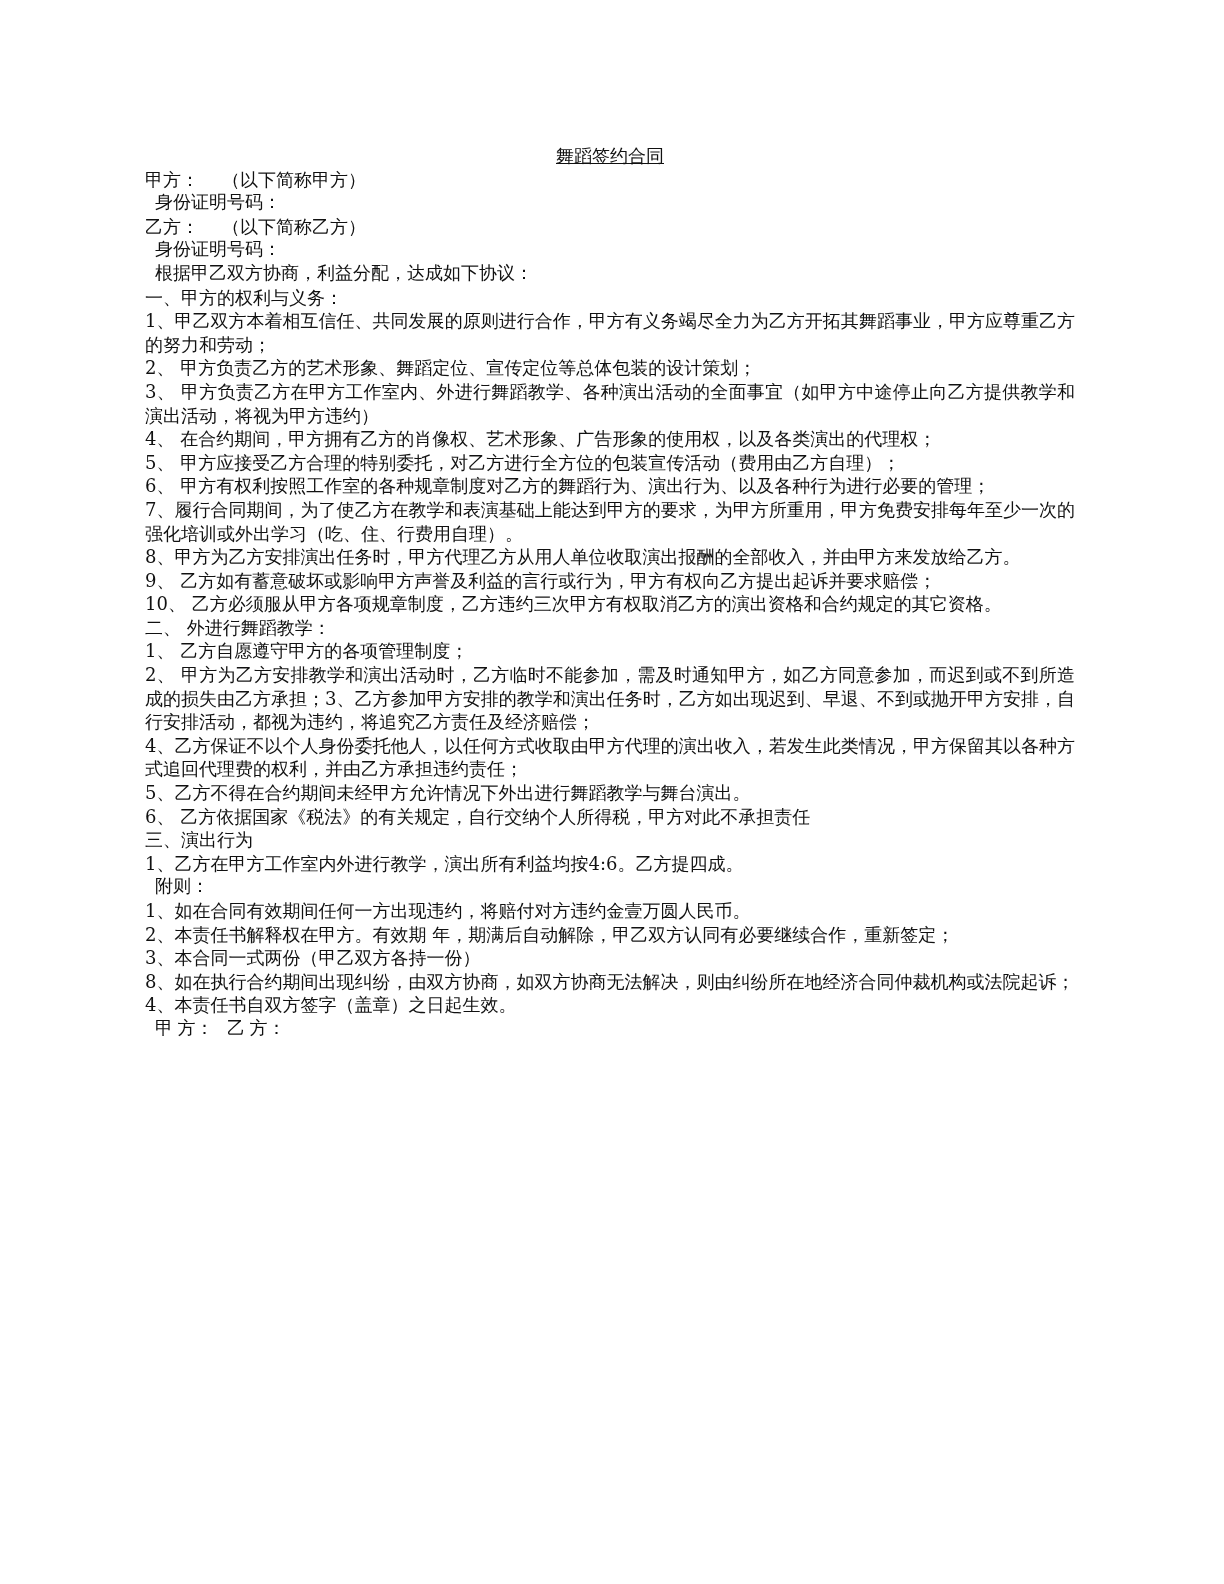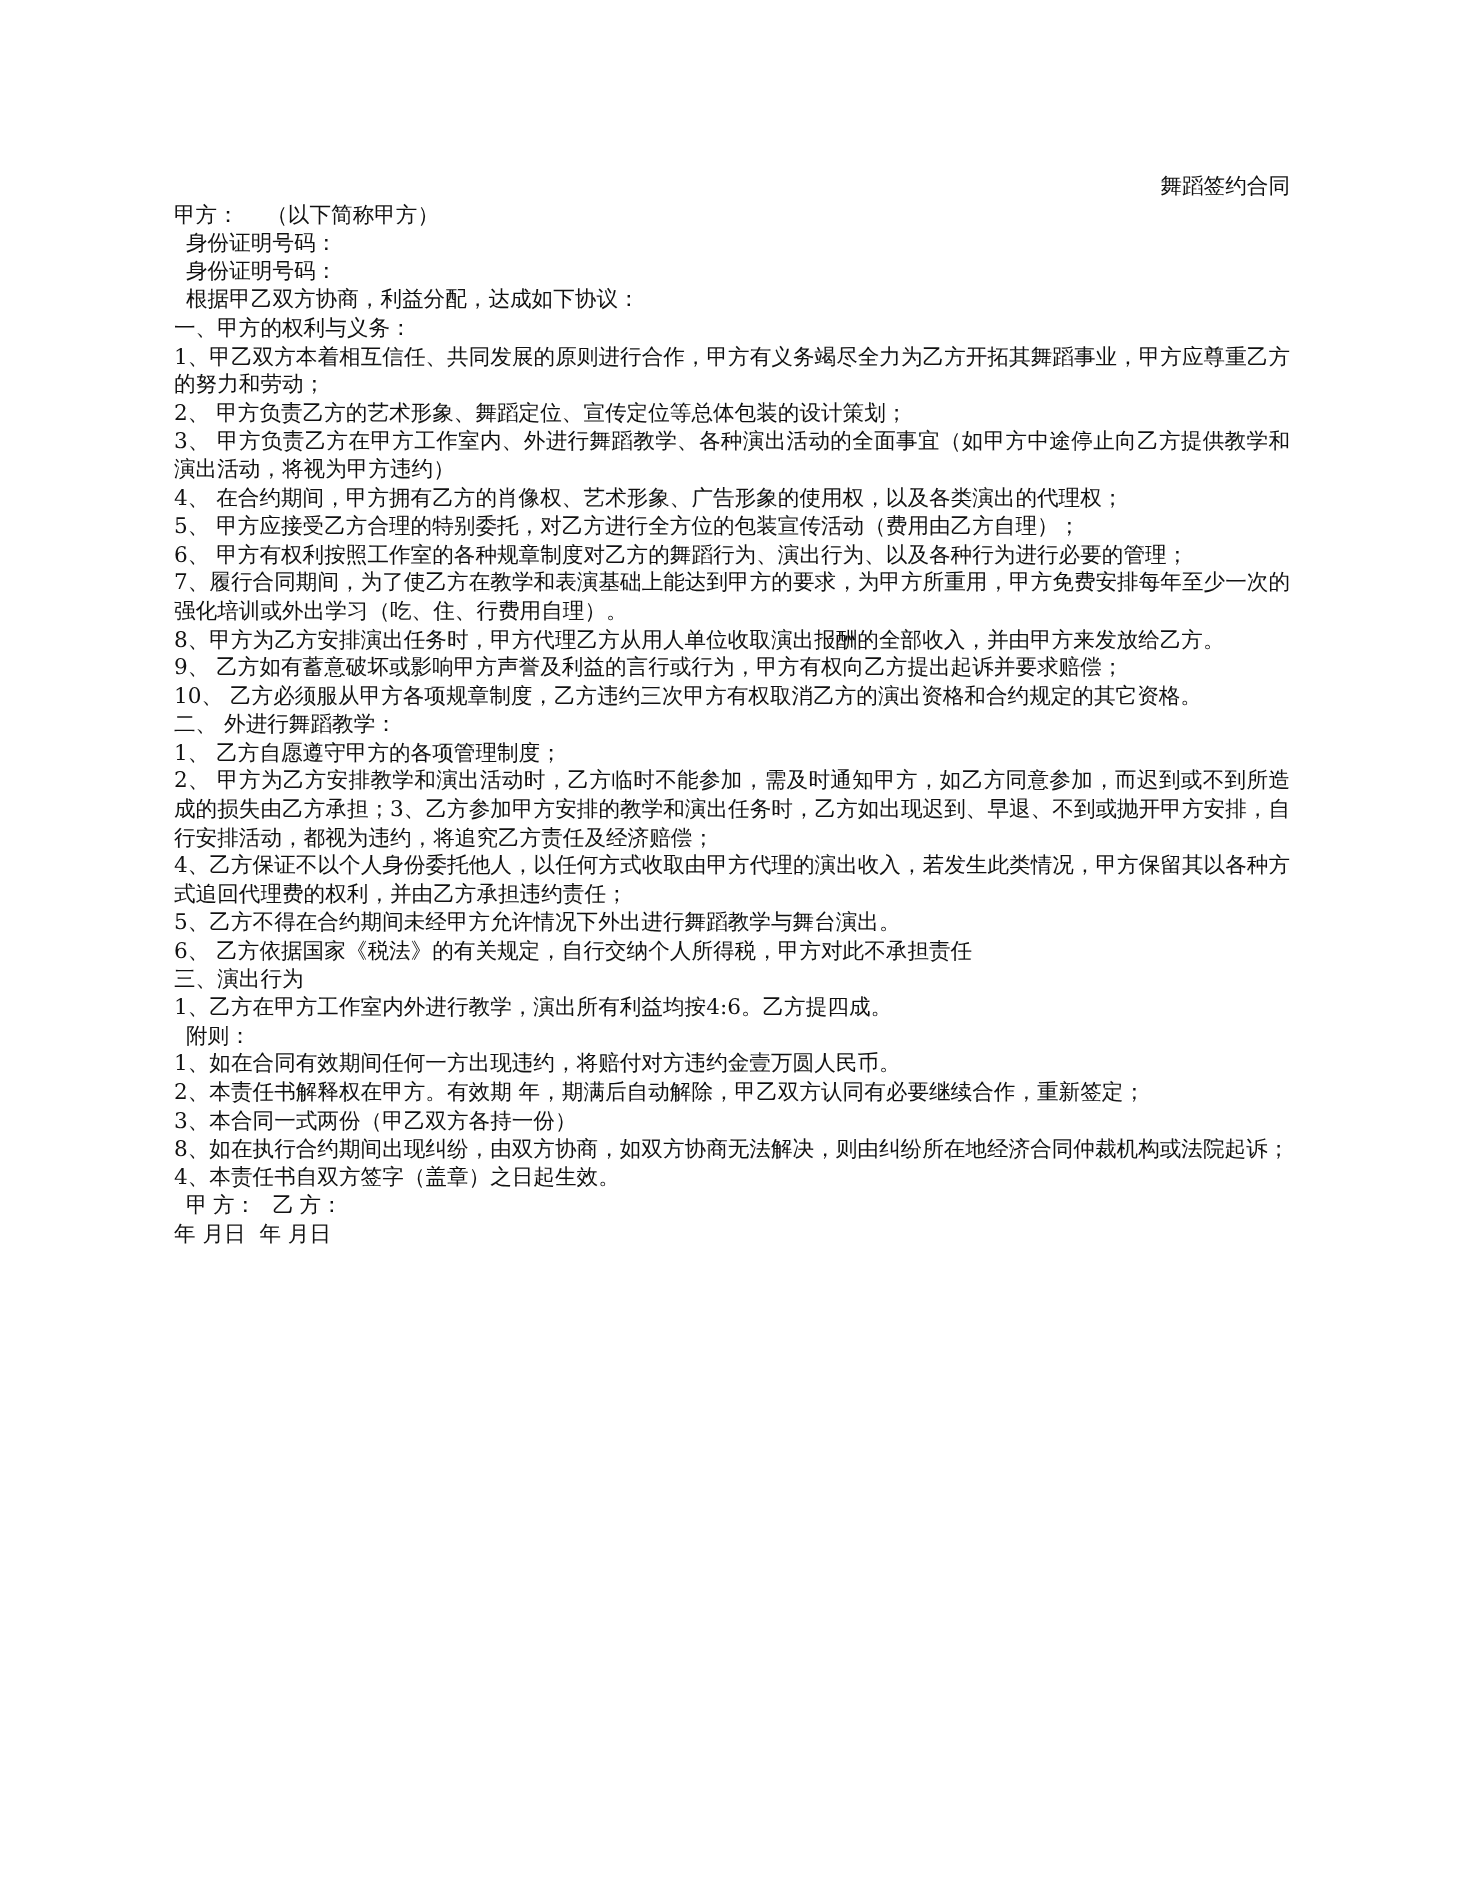--- a/index.html
+++ b/index.html
@@ -2,33 +2,34 @@
 <html><head>
 <meta charset="utf-8">
 <style>
   html, body { margin: 0; padding: 0; background: #ffffff; }
   body { width: 1224px; height: 1584px; position: relative; overflow: hidden; }
   .page {
     position: absolute; left: 145px; top: 144px; width: 930px;
     font-family: "DejaVu Serif", "Liberation Serif", serif;
     font-size: 18px; line-height: 23.6px; color: #111111;
   }
-  .title { text-align: right; padding-left: 0; }
+  .title { text-align: center; padding-left: 0; text-decoration: underline; }
   .line { white-space: pre-wrap; word-break: break-all; }
   .ind { padding-left: 10px; font-family: Liberation Serif, serif; }
   .wrap { text-align: justify; text-align-last: left; }
 </style>
 </head>
 <body>
 
 <div class="page">
   <div class="line title">舞蹈签约合同</div>
 
   <div class="line">甲方：    （以下简称甲方）</div>
   <div class="line ind">身份证明号码：</div>
+  <div class="line">乙方：    （以下简称乙方）</div>
   <div class="line ind">身份证明号码：</div>
   <div class="line ind">根据甲乙双方协商，利益分配，达成如下协议：</div>
 
   <div class="line">一、甲方的权利与义务：</div>
   <div class="line wrap">1、甲乙双方本着相互信任、共同发展的原则进行合作，甲方有义务竭尽全力为乙方开拓其舞蹈事业，甲方应尊重乙方的努力和劳动；</div>
   <div class="line wrap">2、 甲方负责乙方的艺术形象、舞蹈定位、宣传定位等总体包装的设计策划；</div>
   <div class="line wrap">3、 甲方负责乙方在甲方工作室内、外进行舞蹈教学、各种演出活动的全面事宜（如甲方中途停止向乙方提供教学和演出活动，将视为甲方违约）</div>
   <div class="line wrap">4、 在合约期间，甲方拥有乙方的肖像权、艺术形象、广告形象的使用权，以及各类演出的代理权；</div>
   <div class="line wrap">5、 甲方应接受乙方合理的特别委托，对乙方进行全方位的包装宣传活动（费用由乙方自理）；</div>
   <div class="line wrap">6、 甲方有权利按照工作室的各种规章制度对乙方的舞蹈行为、演出行为、以及各种行为进行必要的管理；</div>
@@ -48,14 +49,13 @@
   <div class="line wrap">1、乙方在甲方工作室内外进行教学，演出所有利益均按4:6。乙方提四成。</div>
 
   <div class="line ind">附则：</div>
   <div class="line wrap">1、如在合同有效期间任何一方出现违约，将赔付对方违约金壹万圆人民币。</div>
   <div class="line wrap">2、本责任书解释权在甲方。有效期 年，期满后自动解除，甲乙双方认同有必要继续合作，重新签定；</div>
   <div class="line wrap">3、本合同一式两份（甲乙双方各持一份）</div>
   <div class="line wrap">8、如在执行合约期间出现纠纷，由双方协商，如双方协商无法解决，则由纠纷所在地经济合同仲裁机构或法院起诉；</div>
   <div class="line wrap">4、本责任书自双方签字（盖章）之日起生效。</div>
 
   <div class="line ind">甲 方：   乙 方：</div>
-  <div class="line">年 月日  年 月日</div>
 </div>
 
 </body></html>

